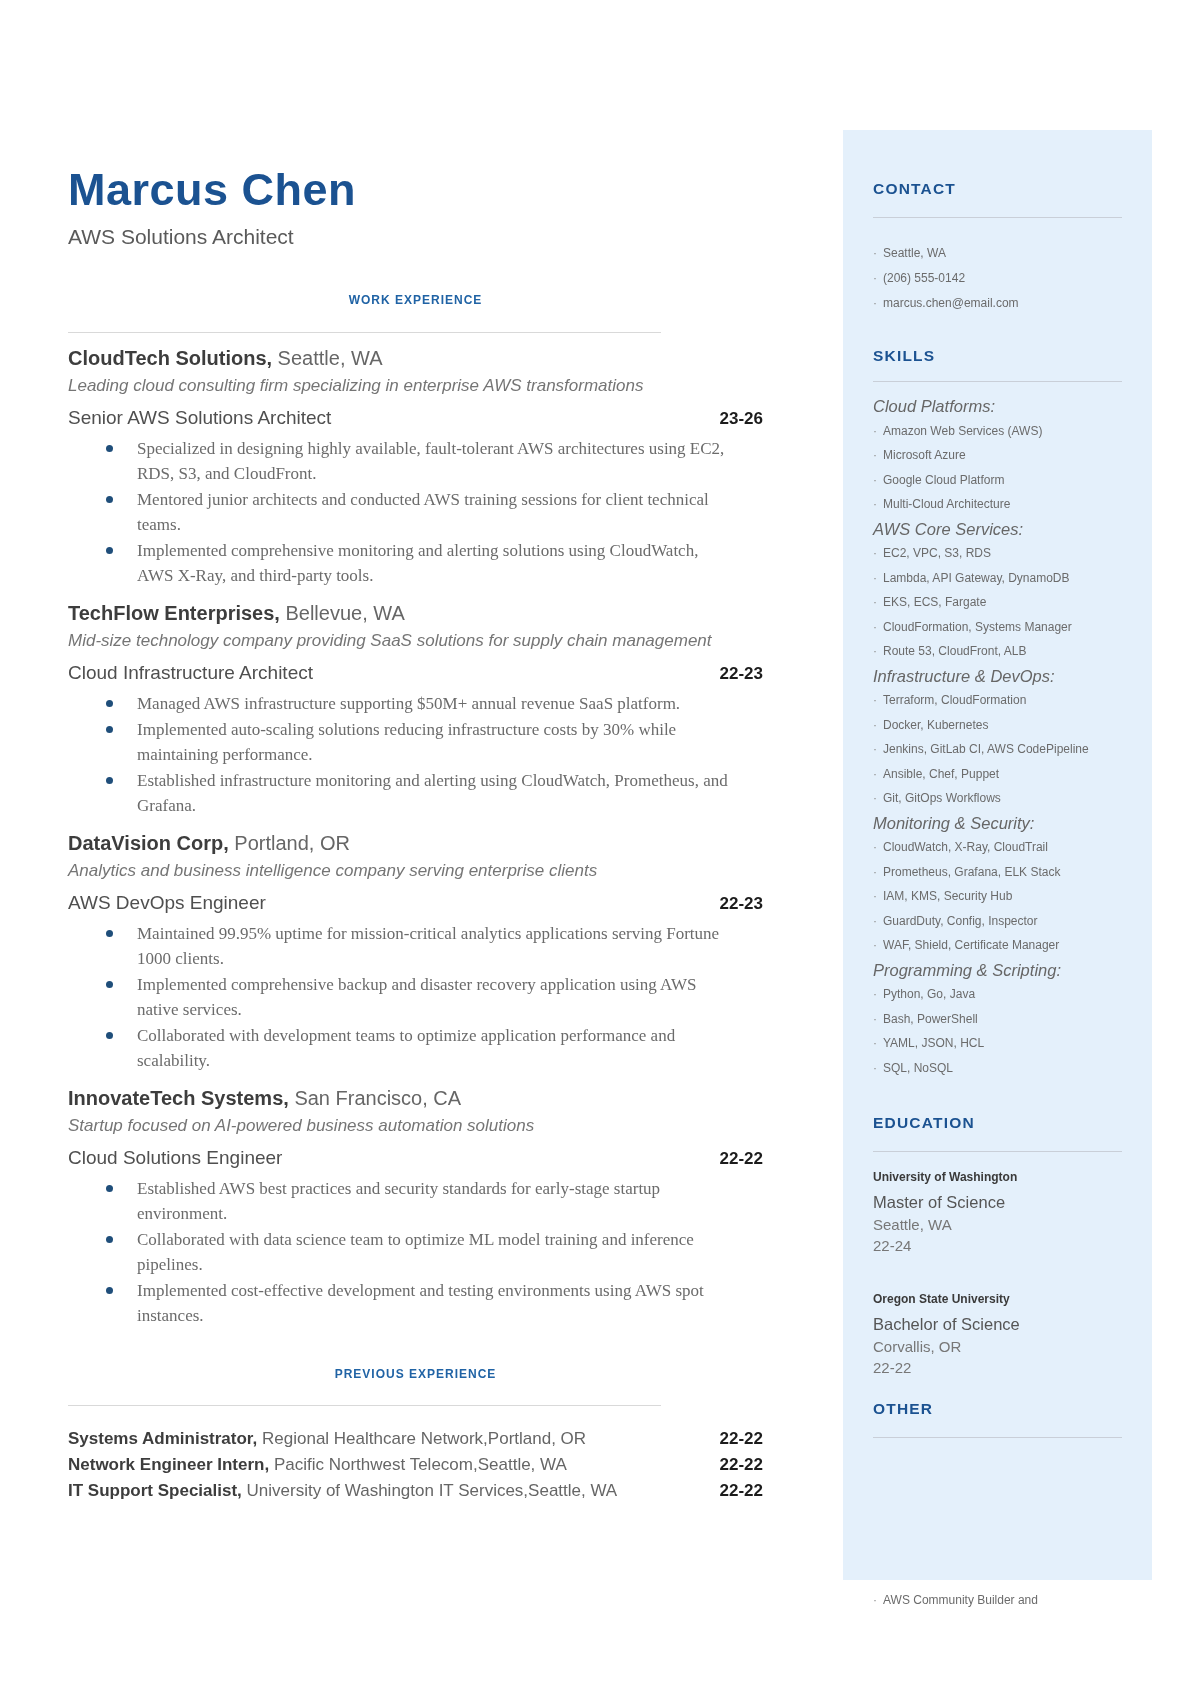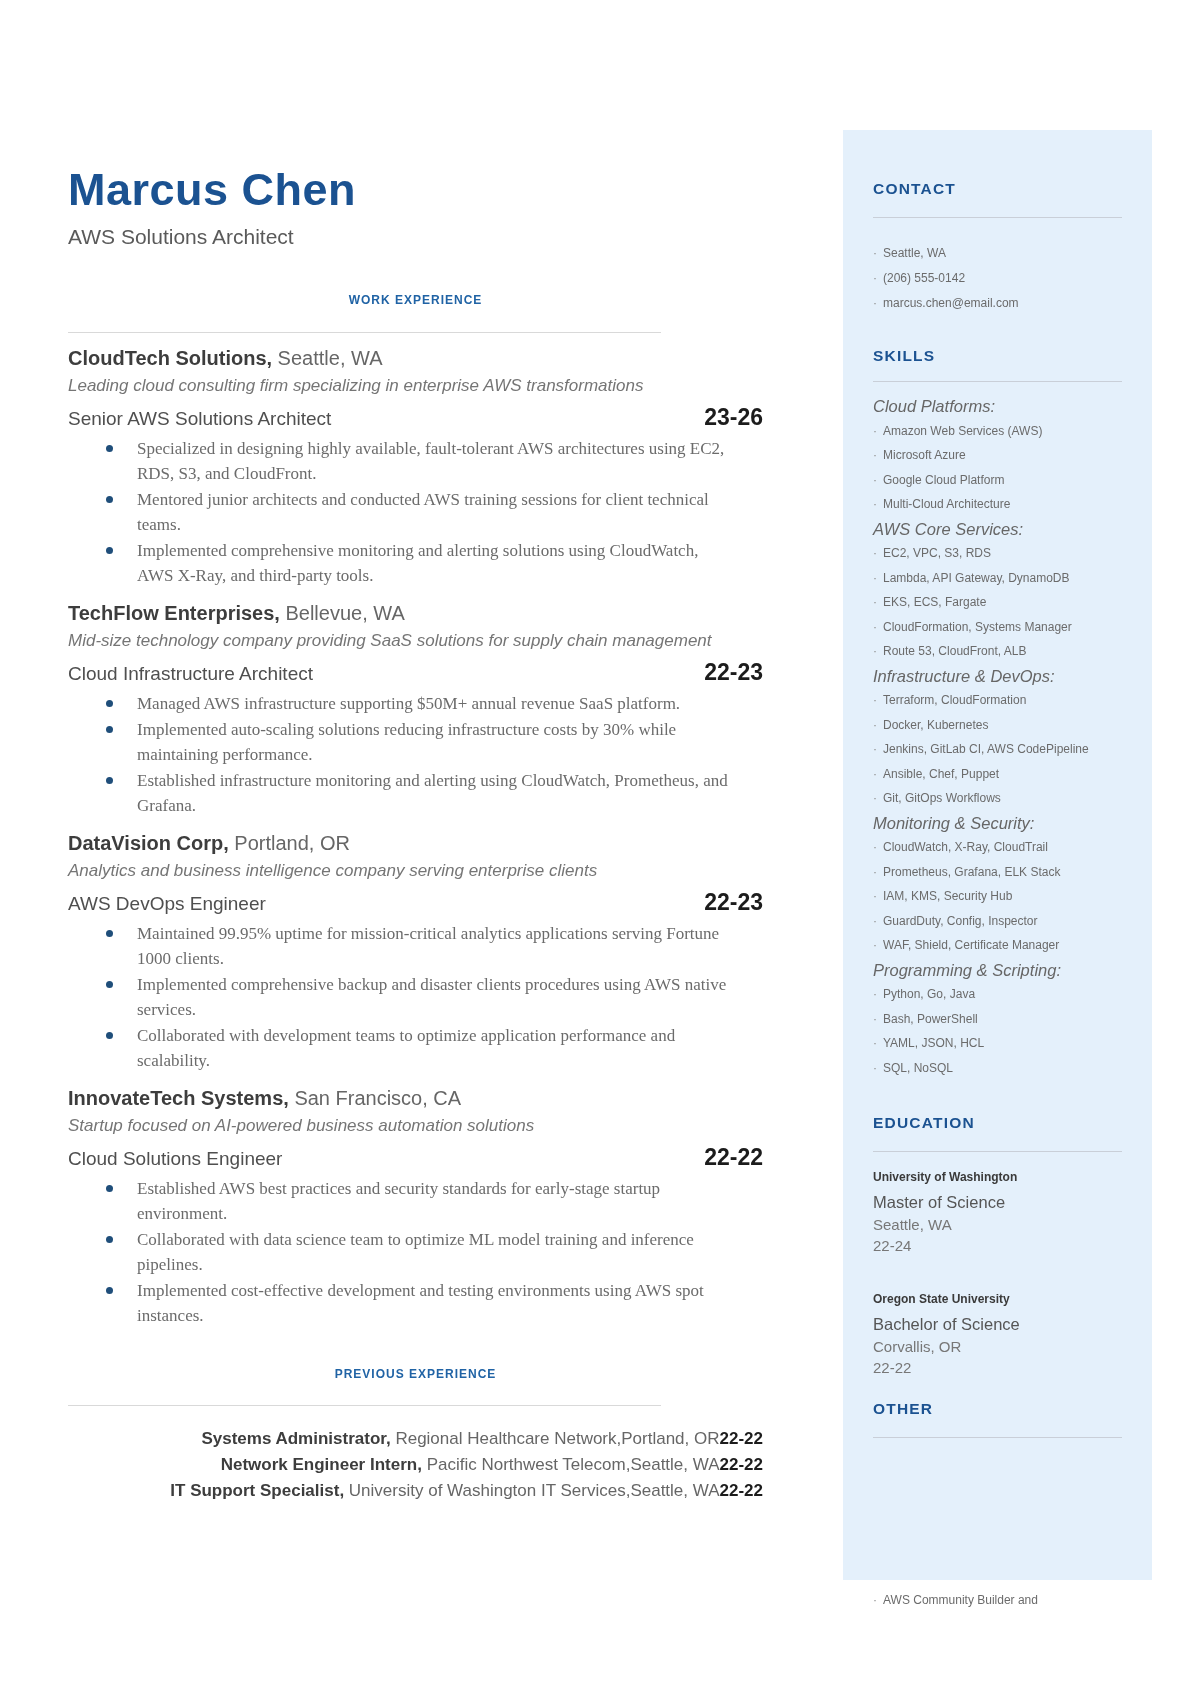--- a/index.html
+++ b/index.html
@@ -15,30 +15,30 @@
   .sec-h.prev{margin-top:36px;}
   .divider{border-top:1px solid #d9d9d9;width:593px;margin-top:22px;height:0;}
   .divider.prev{margin-top:21px;}
 
   .job{margin:0;}
   .company-line{font-size:20px;line-height:25px;color:#666666;margin-top:13px;}
   .company-line b{color:#3d3d3d;font-weight:700;}
   .job-desc{font-size:17px;line-height:23px;font-style:italic;color:#757575;margin-top:3px;}
   .title-row{display:flex;justify-content:space-between;align-items:baseline;margin-top:8px;line-height:25px;}
   .job-title{font-size:19px;color:#4f4f4f;}
-  .job-dates{font-size:23px;font-weight:700;color:#1c1c1c;}
+  .job-dates{font-size:17px;font-weight:700;color:#1c1c1c;}
   ul.bullets{list-style:none;margin:5px 0 8px 0;padding:0;width:669px;}
   ul.bullets li{
     position:relative;padding-left:69px;font-size:17px;line-height:25px;color:#6b6b6b;margin:0 0 1px 0;font-family:Liberation Serif, serif;
   }
   ul.bullets li::before{
     content:"";position:absolute;left:38px;top:9px;width:7px;height:7px;border-radius:50%;background:#1f4e7a;
   }
   .prev-rows{margin-top:20px;}
-  .prev-row{display:flex;justify-content:flex-end;align-items:baseline;font-size:17px;line-height:26px;color:#666666;}
+  .prev-row{display:flex;justify-content:space-between;align-items:baseline;font-size:17px;line-height:26px;color:#666666;}
   .prev-row b{color:#3d3d3d;font-weight:700;}
   .prev-row .job-dates{font-size:17px;}
 
   .sidebar{position:absolute;left:843px;top:130px;width:309px;}
   .panel{height:1450px;background:#e4f0fb;padding:50px 30px 0 30px;box-sizing:border-box;overflow:hidden;}
   .side-h{font-size:15.5px;line-height:18px;font-weight:700;color:#1b5291;letter-spacing:1.2px;margin:0;}
   .side-h.skills{margin-top:31px;}
   .side-h.education{margin-top:34px;}
   .side-h.other{margin-top:22px;}
   .s-divider{border-top:1px solid #c9cfd8;margin-top:19px;height:0;}
@@ -96,21 +96,21 @@
       </div>
       <div class="job">
         <div class="company-line"><b>DataVision Corp,</b><span> Portland, OR</span></div>
         <div class="job-desc">Analytics and business intelligence company serving enterprise clients</div>
         <div class="title-row">
           <span class="job-title">AWS DevOps Engineer</span>
           <span class="job-dates">22-23</span>
         </div>
         <ul class="bullets">
           <li>Maintained 99.95% uptime for mission-critical analytics applications serving Fortune 1000 clients.</li>
-          <li>Implemented comprehensive backup and disaster clients procedures using AWS native services.</li>
+          <li>Implemented comprehensive backup and disaster recovery application using AWS native services.</li>
           <li>Collaborated with development teams to optimize application performance and scalability.</li>
         </ul>
       </div>
       <div class="job">
         <div class="company-line"><b>InnovateTech Systems,</b><span> San Francisco, CA</span></div>
         <div class="job-desc">Startup focused on AI-powered business automation solutions</div>
         <div class="title-row">
           <span class="job-title">Cloud Solutions Engineer</span>
           <span class="job-dates">22-22</span>
         </div>

